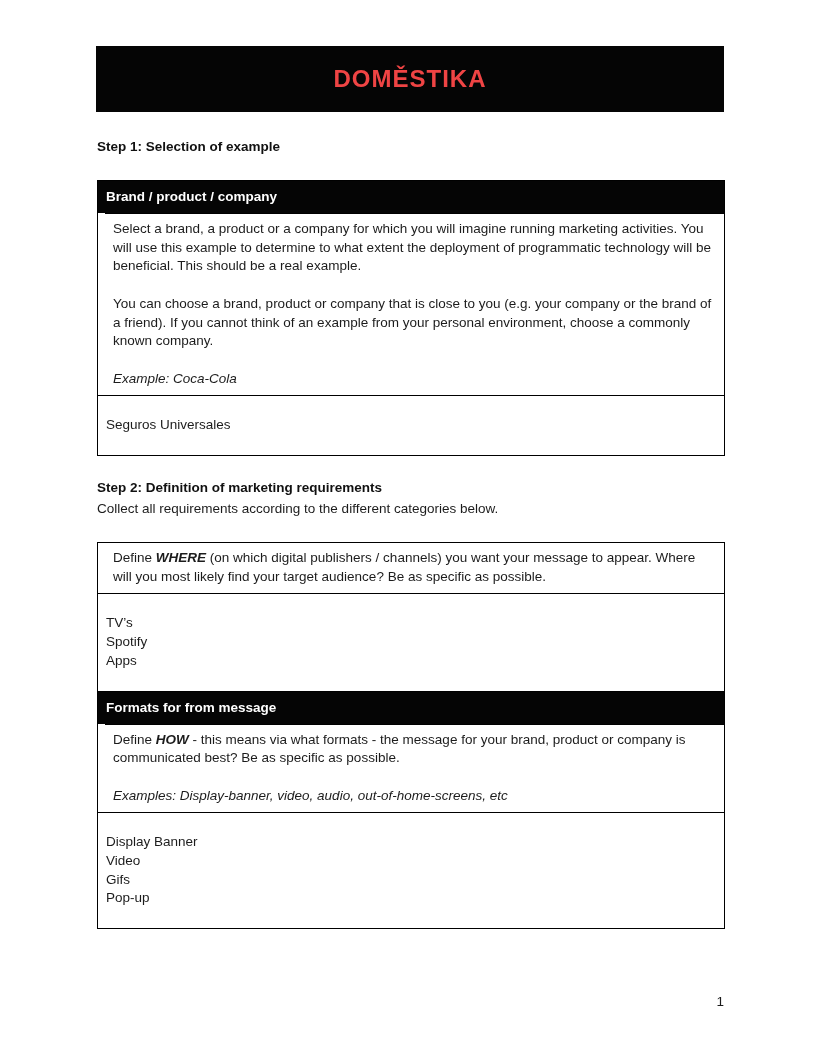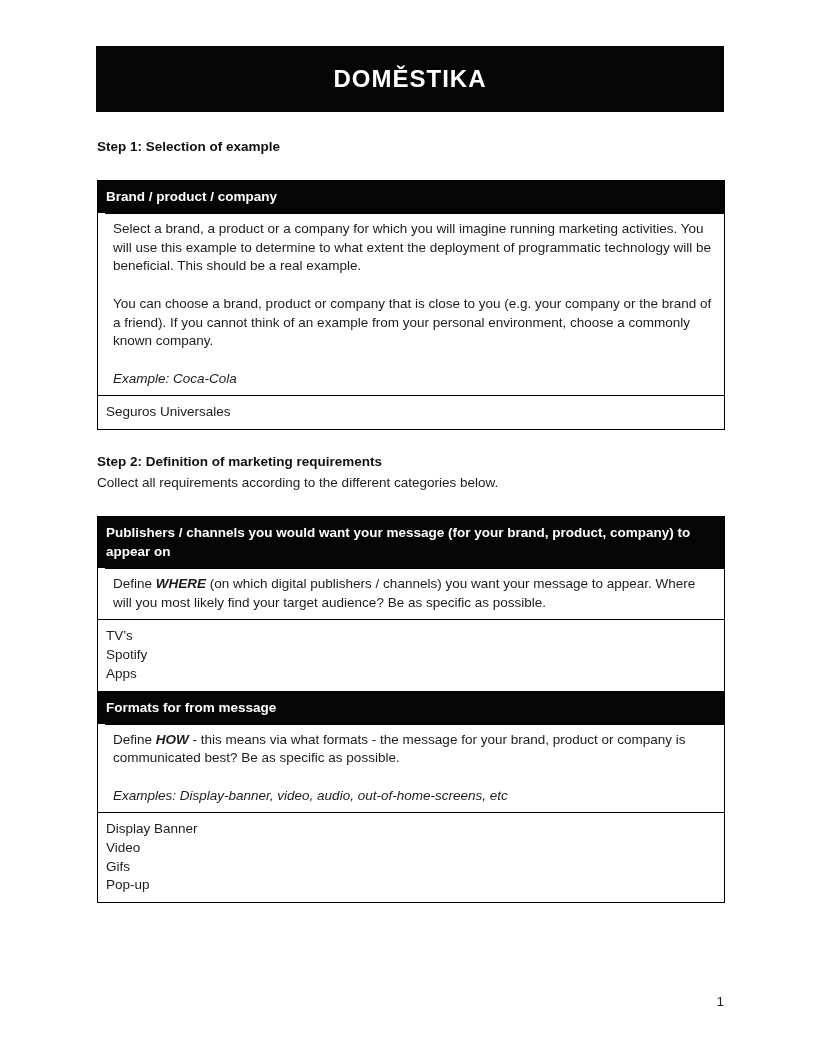--- a/index.html
+++ b/index.html
@@ -22,21 +22,21 @@
     left: 96px;
     top: 46px;
     width: 628px;
     height: 66px;
     background: #050505;
     display: flex;
     align-items: center;
     justify-content: center;
   }
   .logo {
-    color: #ffffff;
+    color: #ef4444;
     font-size: 24px;
     font-weight: 700;
     letter-spacing: 1px;
   }
   .content {
     position: absolute;
     left: 97px;
     top: 112px;
     width: 628px;
   }
@@ -72,21 +72,21 @@
     line-height: 18.7px;
     margin-left: 7px;
   }
   .cell.body p {
     margin: 0 0 18.7px 0;
   }
   .cell.body p:last-child {
     margin-bottom: 0;
   }
   .cell.answer {
-    padding: 7px 8px;
+    padding: 20px 8px;
     line-height: 18.7px;
   }
   .italic { font-style: italic; }
   .bi { font-style: italic; font-weight: 700; }
   .page-number {
     position: absolute;
     left: 96px;
     top: 993px;
     width: 628px;
     text-align: right;
@@ -113,21 +113,20 @@
         <p>You can choose a brand, product or company that is close to you (e.g. your company or the brand of a friend). If you cannot think of an example from your personal environment, choose a commonly known company.</p>
         <p class="italic">Example: Coca-Cola</p>
       </div>
       <div class="cell answer">Seguros Universales</div>
     </div>
 
     <h2 class="step-title second">Step 2: Definition of marketing requirements</h2>
     <p class="subtitle">Collect all requirements according to the different categories below.</p>
 
     <div class="tbl">
-      <div class="cell head">Publishers / channels you would want your message (for your brand, product, company) to appear on</div>
       <div class="cell body">
         <p><span>Define </span><span class="bi">WHERE</span><span> (on which digital publishers / channels) you want your message to appear. Where will you most likely find your target audience? Be as specific as possible.</span></p>
       </div>
       <div class="cell answer">
         <div>TV’s</div>
         <div>Spotify</div>
         <div>Apps</div>
       </div>
 
       <div class="cell head">Formats for from message</div>

